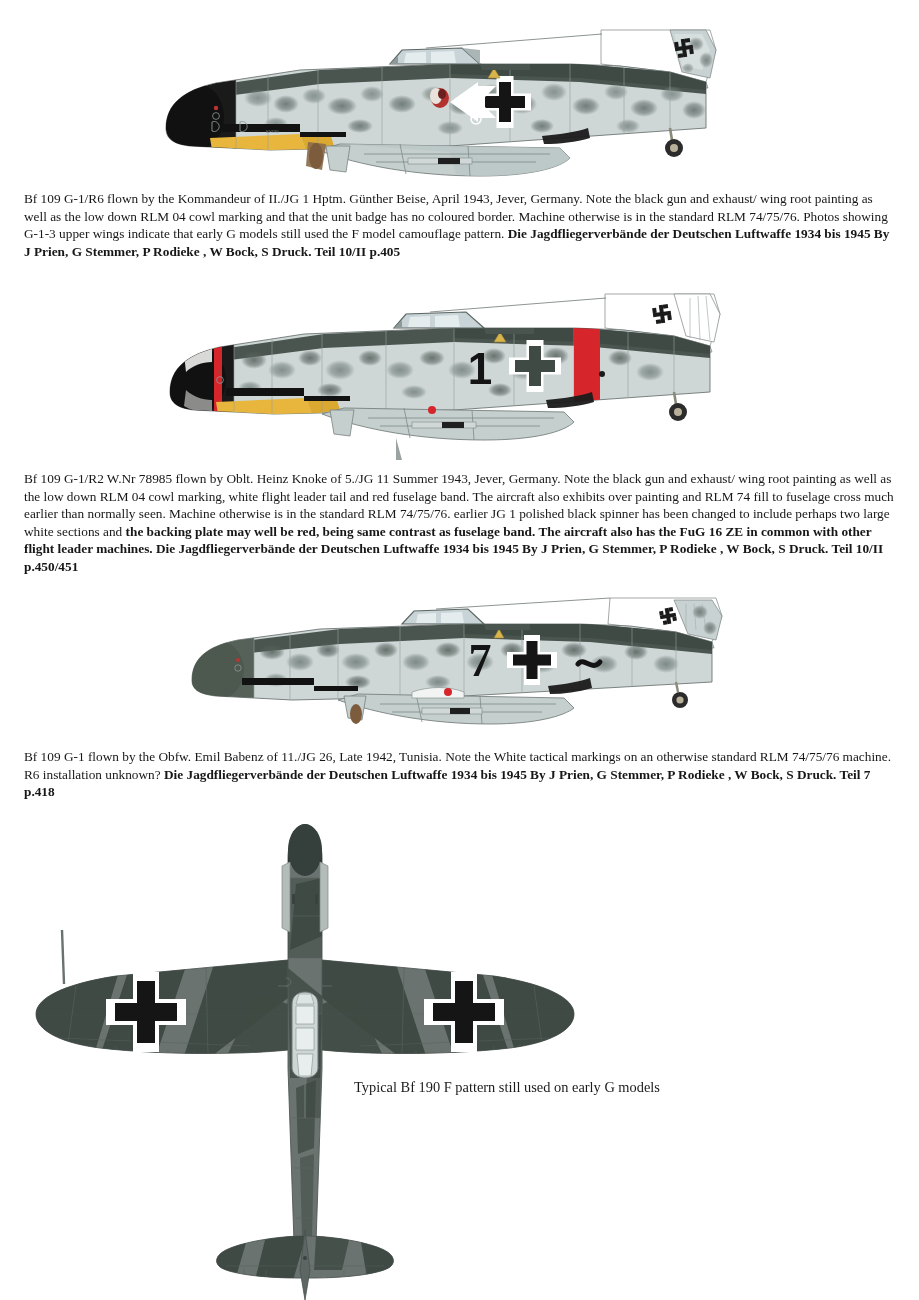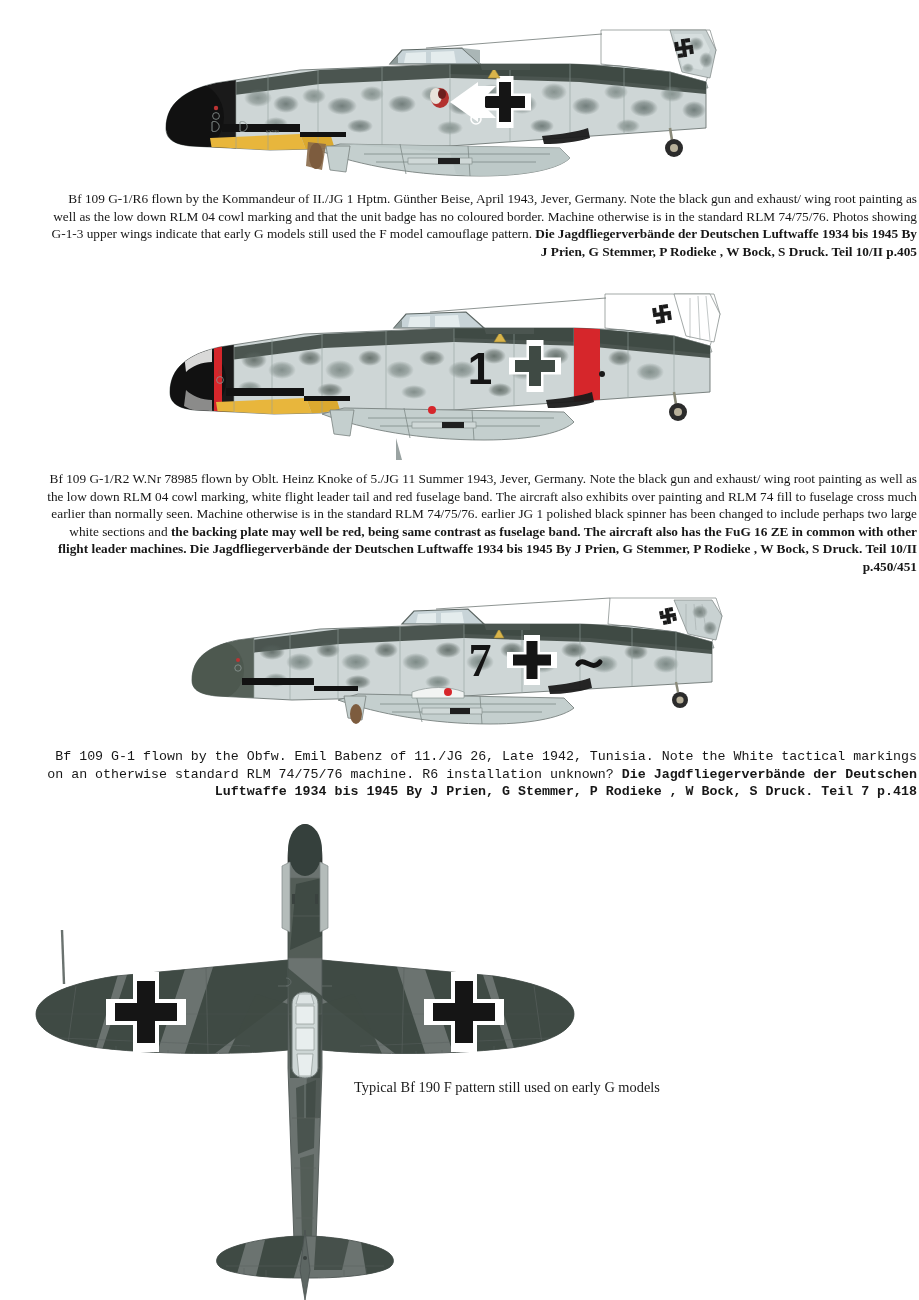--- a/index.html
+++ b/index.html
@@ -11,22 +11,21 @@
   }
   .sheet{position:absolute;inset:0;}
 
   
   .caption{
     position:absolute;
     font-family:"Liberation Serif","DejaVu Serif",serif;
     font-size:13.3px;
     line-height:17.6px;
     color:#171717;
-    text-align:right;
-    margin-left:20px;
+    text-align:left;
   }
   .caption .b{font-weight:bold;}
 
   
   .profile{position:absolute;}
   .plan{position:absolute;}
   svg{display:block;overflow:visible;}
 
   .plan-label{
     position:absolute;
@@ -493,21 +492,21 @@
 
       <g>
         <path d="M496,86 L498,96" stroke="#8a8a7a" stroke-width="2.4"></path>
         <ellipse cx="500" cy="104" rx="8" ry="8" fill="#2b2b2b"></ellipse>
         <ellipse cx="500" cy="104" rx="3.6" ry="3.6" fill="#b8b09a"></ellipse>
       </g>
       <path d="M256,13 L430,2" stroke="#5c6663" stroke-width="0.7" fill="none"></path>
     </svg>
   </div>
 
-  <div class="caption" style="left:24px;top:748px;width:873px;font-family:Liberation Mono, monospace;">
+  <div class="caption" style="left:24px;top:748px;width:873px;">
     <span class="n">Bf 109 G-1 flown by the Obfw. Emil Babenz of 11./JG 26, Late 1942, Tunisia. Note the White tactical markings on an otherwise standard RLM 74/75/76 machine. R6 installation unknown? </span><span class="b">Die Jagdfliegerverbände der Deutschen Luftwaffe 1934 bis 1945 By J Prien, G Stemmer, P Rodieke , W Bock, S Druck. Teil 7 p.418</span>
   </div>
 
   <div class="plan" style="left:20px;top:818px;">
     <svg width="580" height="482" viewBox="0 0 580 482">
       <defs>
         <clipPath id="wingL">
           <path d="M268,142 L268,232 C230,236 150,238 80,230 C40,225 16,212 16,196 C16,180 44,166 96,158 L268,142 Z"></path>
         </clipPath>
         <clipPath id="wingR">

